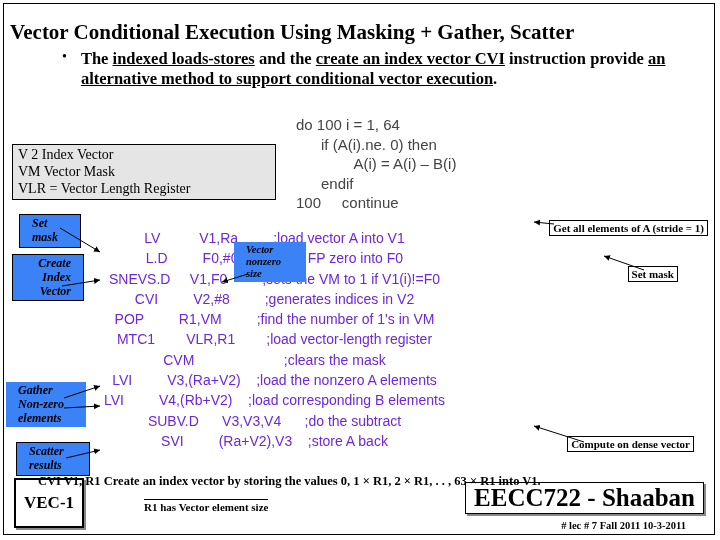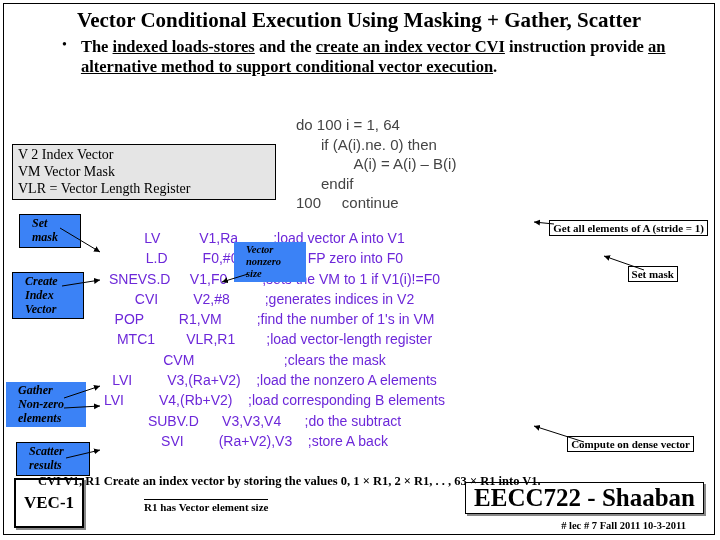--- a/index.html
+++ b/index.html
@@ -16,23 +16,24 @@
     position: relative;
     width: 712px;
     height: 532px;
     border: 1.5px solid #000;
     margin: 3px;
     box-sizing: border-box;
   }
   .title {
     font-size: 21px;
     font-weight: bold;
-    text-align: center;
+    text-align: left;
     padding: 4px 6px 0 6px;
     line-height: 1.2;
+    margin-top: 12px;
   }
   .bullet-row {
     display: flex;
     margin: 4px 38px 2px 58px;
   }
   .bullet-dot {
     margin-right: 14px;
     font-size: 14px;
     line-height: 1.2;
   }
@@ -55,21 +56,21 @@
     border: 1.5px solid #000;
     position: absolute;
     font-size: 12px;
     font-weight: bold;
     padding: 2px 12px;
     background: #3b82f6;
     line-height: 1.15;
     font-style: italic;
   }
   .setmask { top: 210px; left: 15px; width: 36px; }
-  .createidx { top: 268px; left: 8px; width: 46px; }
+  .createidx { top: 250px; left: 8px; width: 46px; text-align: right; }
   .gather { top: 378px; left: 2px; width: 56px; border: none; }
   .scatter { top: 438px; left: 12px; width: 48px; }
   .vecsize { top: 238px; left: 230px; width: 48px; border: none; font-size: 10.5px; }
   .rightnote {
     position: absolute;
     font-size: 11px;
     font-weight: bold;
     line-height: 1.1;
   }
   .getall { top: 216px; right: 6px; border:1.5px solid #000; padding:1px 3px; }

